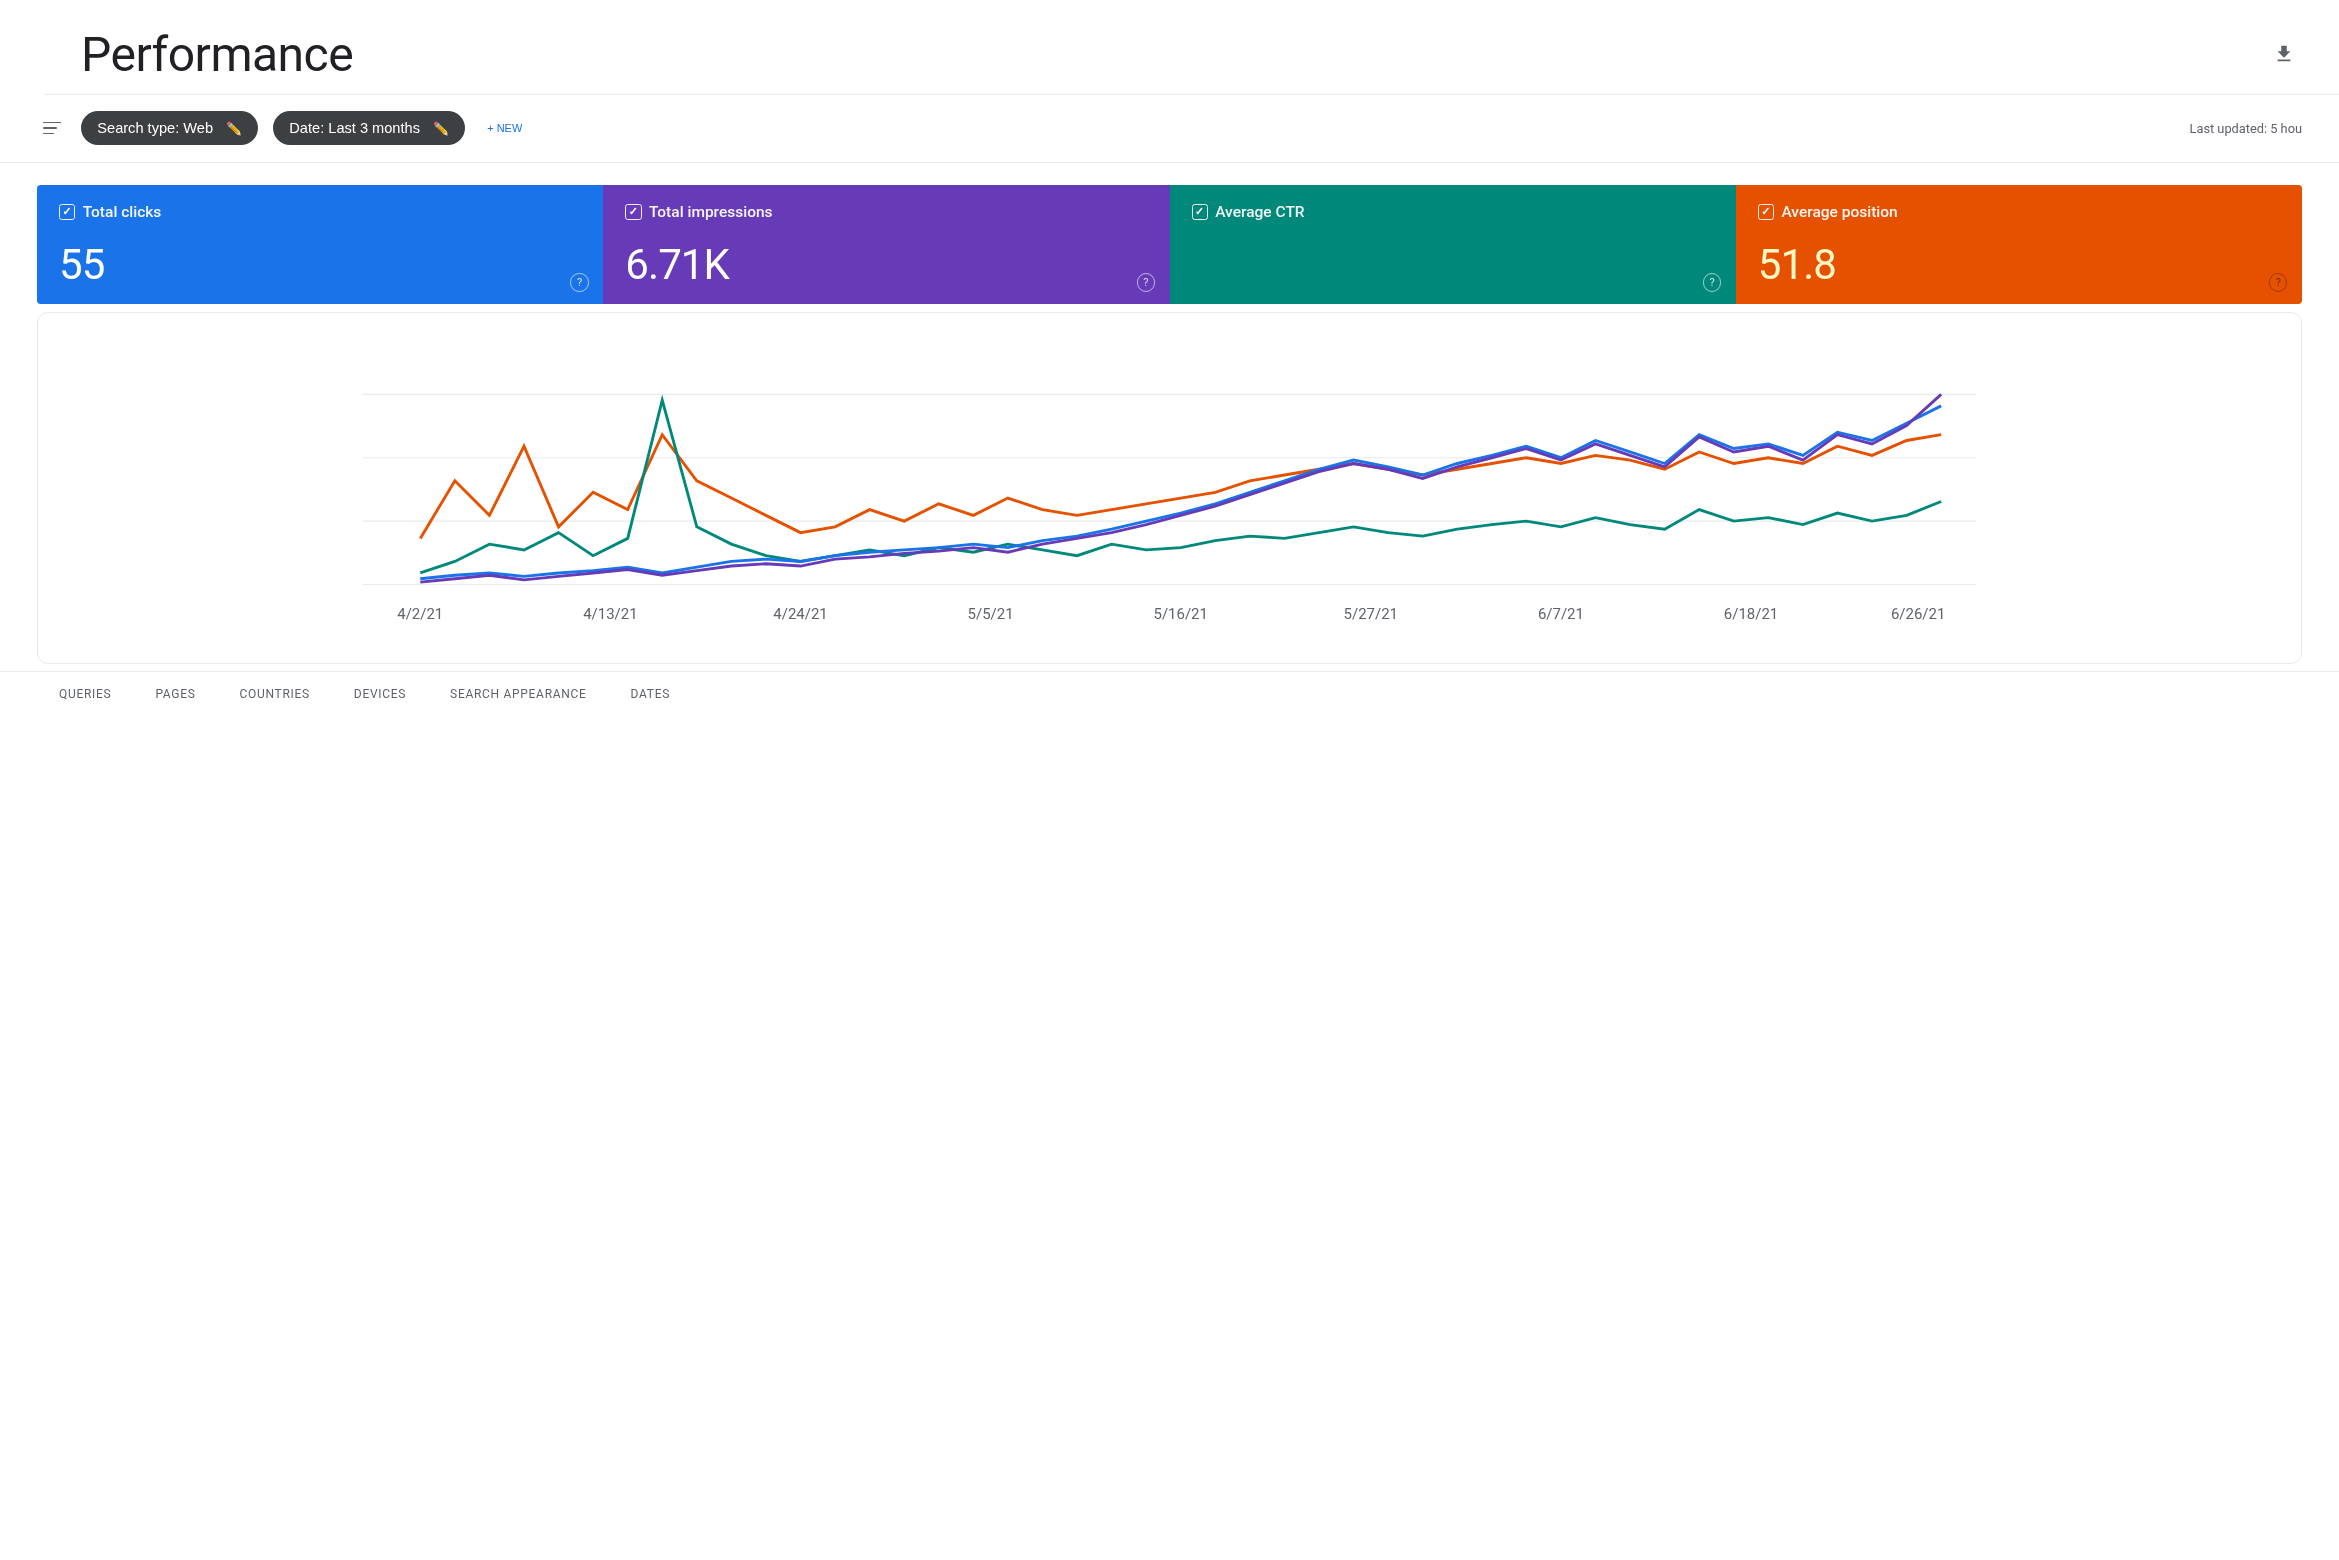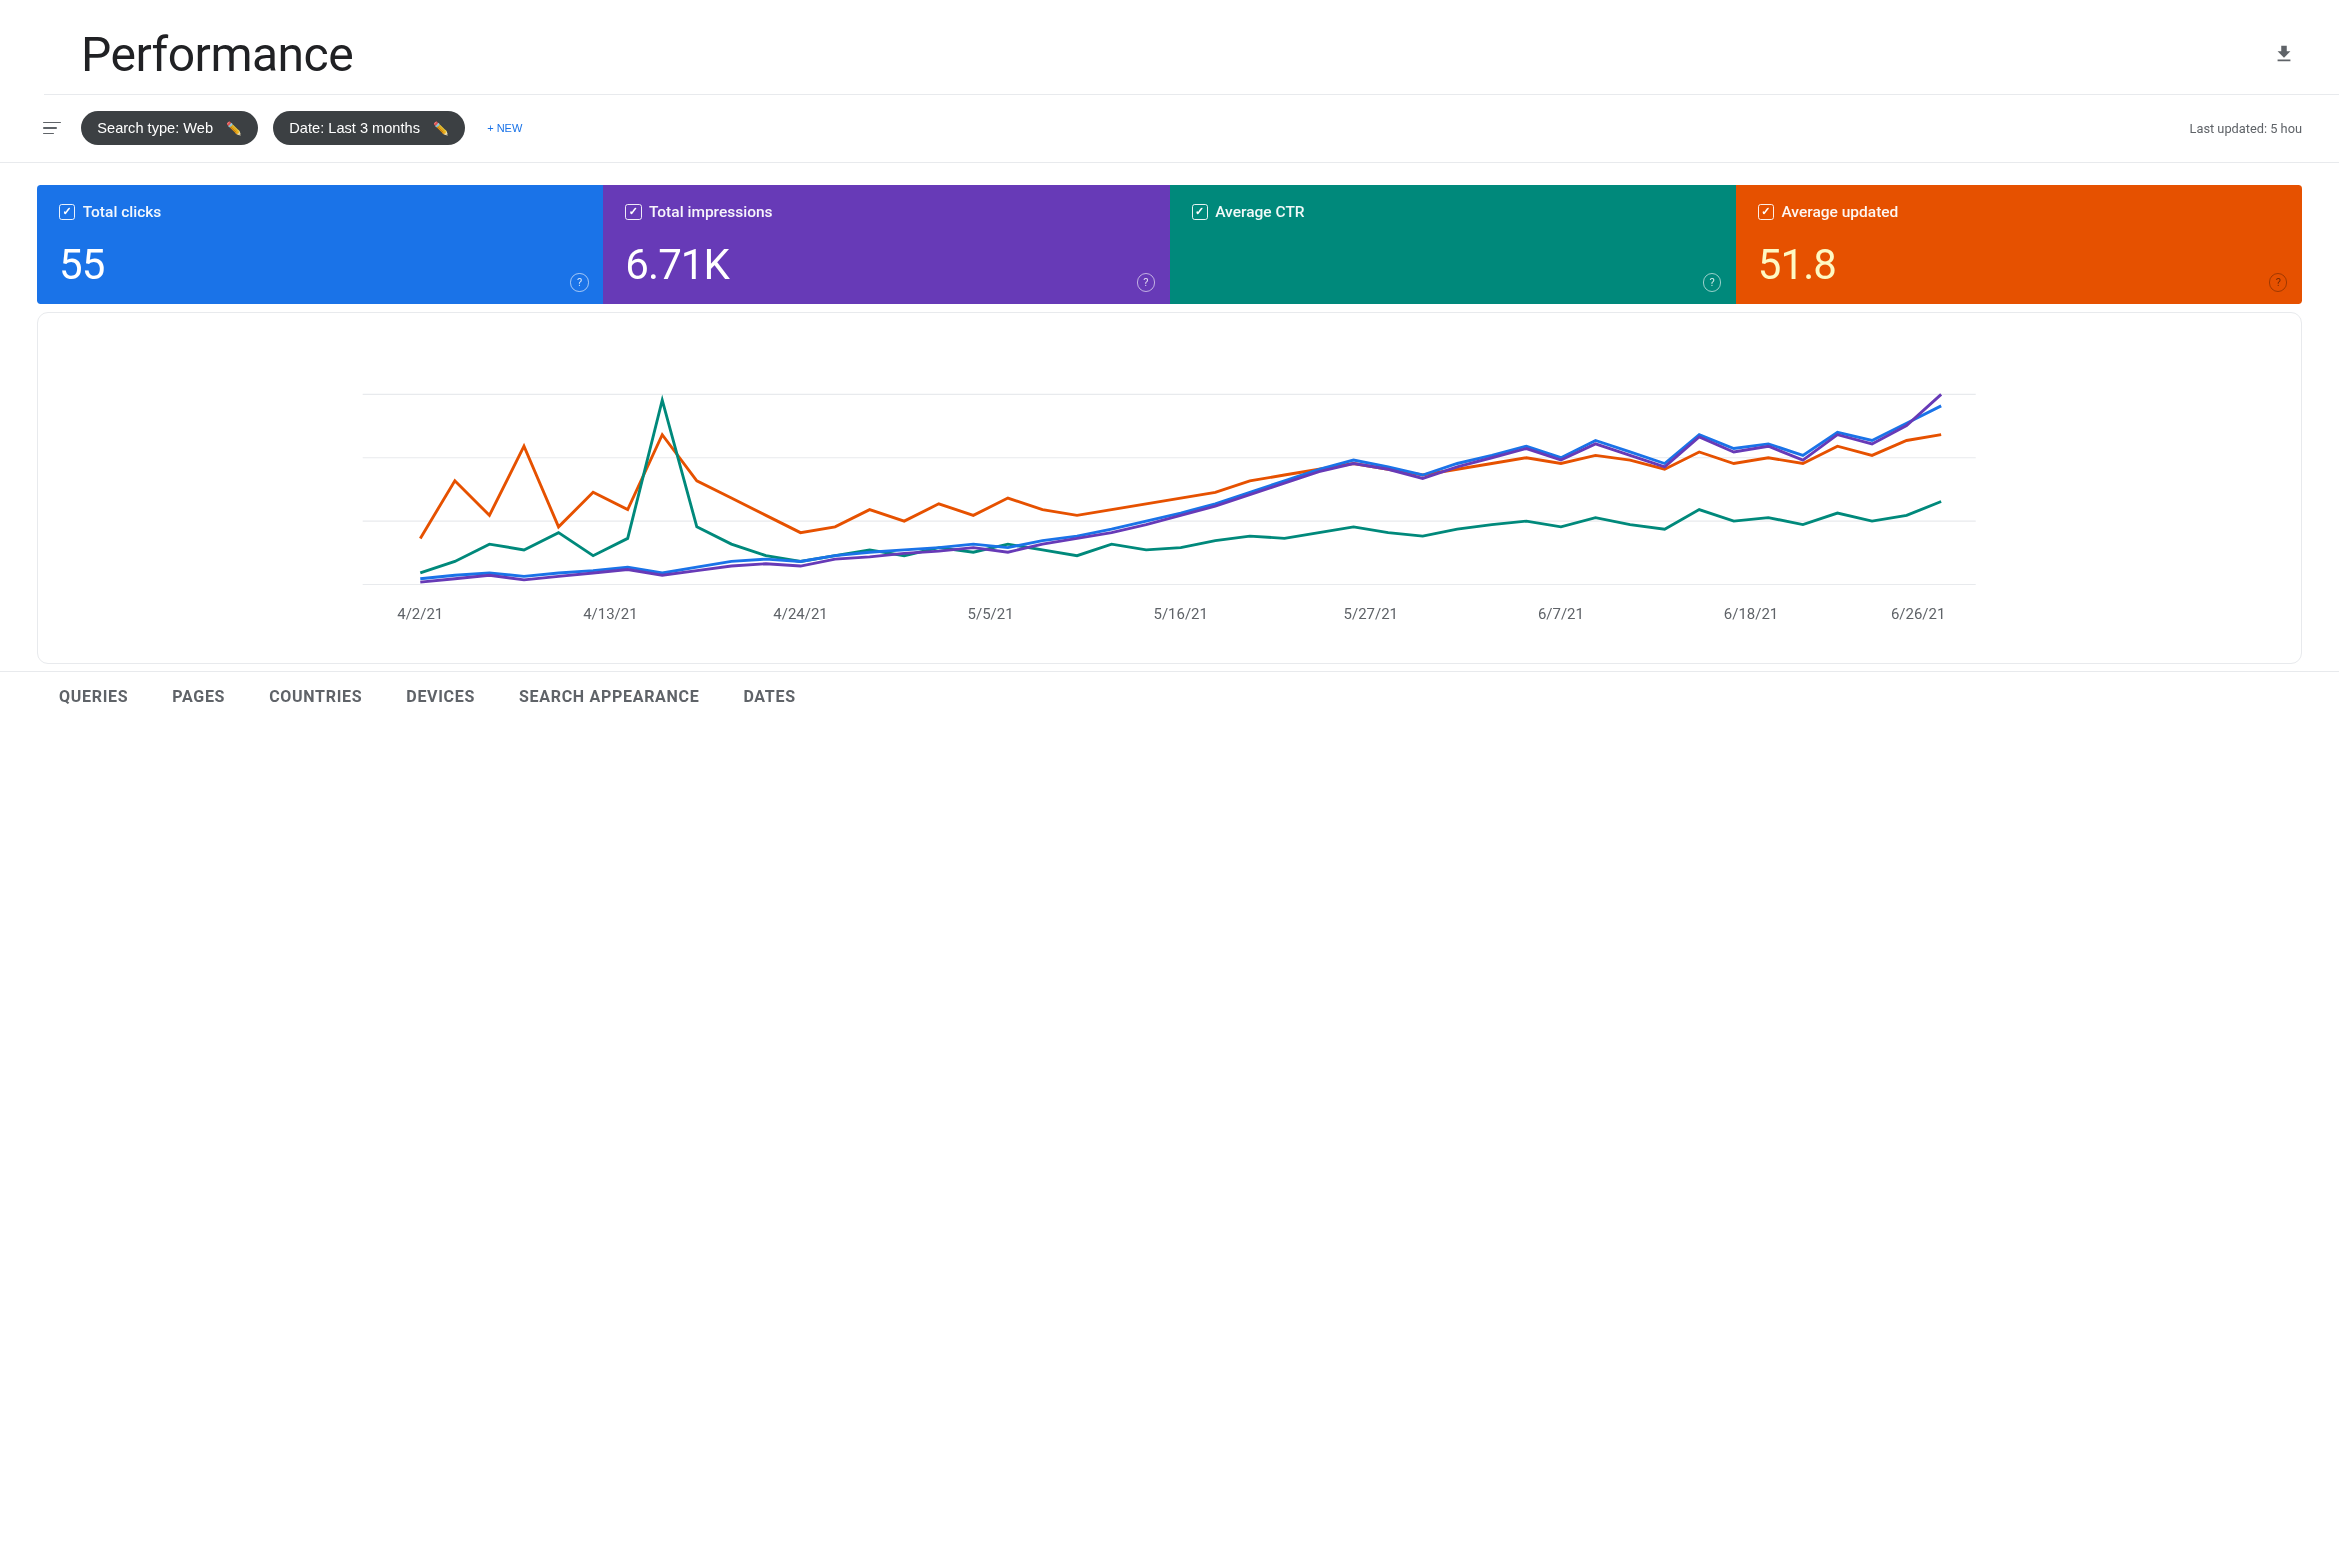--- a/index.html
+++ b/index.html
@@ -212,22 +212,22 @@
       overflow: hidden;
     }
 
     .chart-svg {
       width: 100%;
       height: 100%;
     }
 
     .tab-item {
       padding: 14.6px 22px;
-      font-size: 16px;
-      font-weight: 700;
+      font-size: 12px;
+      font-weight: 400;
       letter-spacing: 0.7px;
       text-transform: uppercase;
       color: #5f6368;
       cursor: pointer;
       border-bottom: 2.7px solid transparent;
     }
 
     .bottom-tabs {
       display: flex;
       padding: 0 37px;
@@ -300,21 +300,21 @@
         <div class="metric-header">
           <div class="metric-checkbox"></div>
           <span class="metric-label">Average CTR</span>
         </div>
         <div class="help-icon">?</div>
       </div>
 
       <div class="metric-card position">
         <div class="metric-header">
           <div class="metric-checkbox"></div>
-          <span class="metric-label">Average updated</span>
+          <span class="metric-label">Average position</span>
         </div>
         <div class="metric-value" style="color:#fef9c3;">51.8</div>
         <div class="help-icon" style="border-color: rgba(0,0,0,0.3); color: rgba(0,0,0,0.5);">?</div>
       </div>
 
     </div>
   </div>
 
   <div class="chart-section">
     <div class="chart-container">

